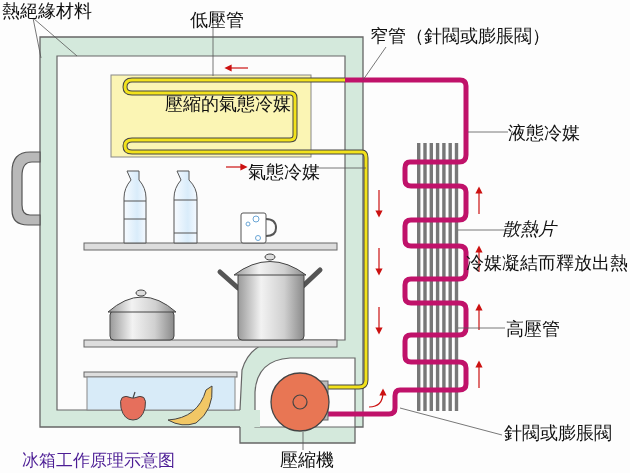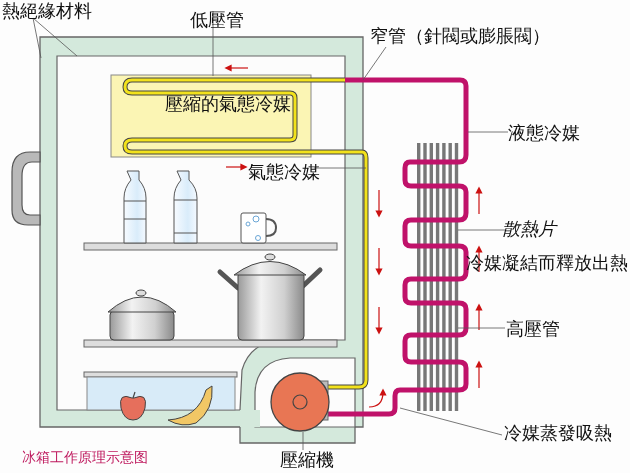--- a/index.html
+++ b/index.html
@@ -1,19 +1,19 @@
 <!DOCTYPE html>
 <html><head>
 <meta charset="utf-8">
 <style>
   html, body { margin: 0; padding: 0; background: #fdfdfd; }
   body { width: 630px; height: 473px; overflow: hidden; position: relative; font-family: "DejaVu Sans", sans-serif; }
   #diagram { position: absolute; left: 0; top: 0; width: 630px; height: 473px; }
   .lbl { position: absolute; font-size: 18px; color: #111; white-space: nowrap; line-height: 16px; }
-  .title { position: absolute; font-size: 14px; color: #be185d; white-space: nowrap; left: 22px; top: 449px; }
+  .title { position: absolute; font-size: 17px; color: #4c1d95; white-space: nowrap; left: 22px; top: 449px; }
 </style>
 </head>
 <body>
 
 <svg id="diagram" viewBox="0 0 630 473" xmlns="http://www.w3.org/2000/svg">
   <defs>
     <marker id="ah" markerWidth="6" markerHeight="6" refX="3" refY="3" orient="auto">
       <path d="M0,0 L6,3 L0,6 z" fill="#cc1111"></path>
     </marker>
     <linearGradient id="metal" x1="0" x2="1">
@@ -137,15 +137,15 @@
 
 <div class="lbl" style="left:2px;top:3px;">熱絕緣材料</div>
 <div class="lbl" style="left:190px;top:12px;">低壓管</div>
 <div class="lbl" style="left:370px;top:28px;">窄管（針閥或膨脹閥）</div>
 <div class="lbl" style="left:165px;top:96px;">壓縮的氣態冷媒</div>
 <div class="lbl" style="left:248px;top:164px;">氣態冷媒</div>
 <div class="lbl" style="left:508px;top:125px;">液態冷媒</div>
 <div class="lbl" style="left:502px;top:221px;font-style:italic;">散熱片</div>
 <div class="lbl" style="left:466px;top:255px;">冷媒凝結而釋放出熱</div>
 <div class="lbl" style="left:506px;top:321px;">高壓管</div>
-<div class="lbl" style="left:504px;top:425px;">冷媒蒸發吸熱</div>
+<div class="lbl" style="left:504px;top:425px;">針閥或膨脹閥</div>
 <div class="lbl" style="left:280px;top:452px;">壓縮機</div>
 <div class="title">冰箱工作原理示意图</div>
 
 </body></html>

